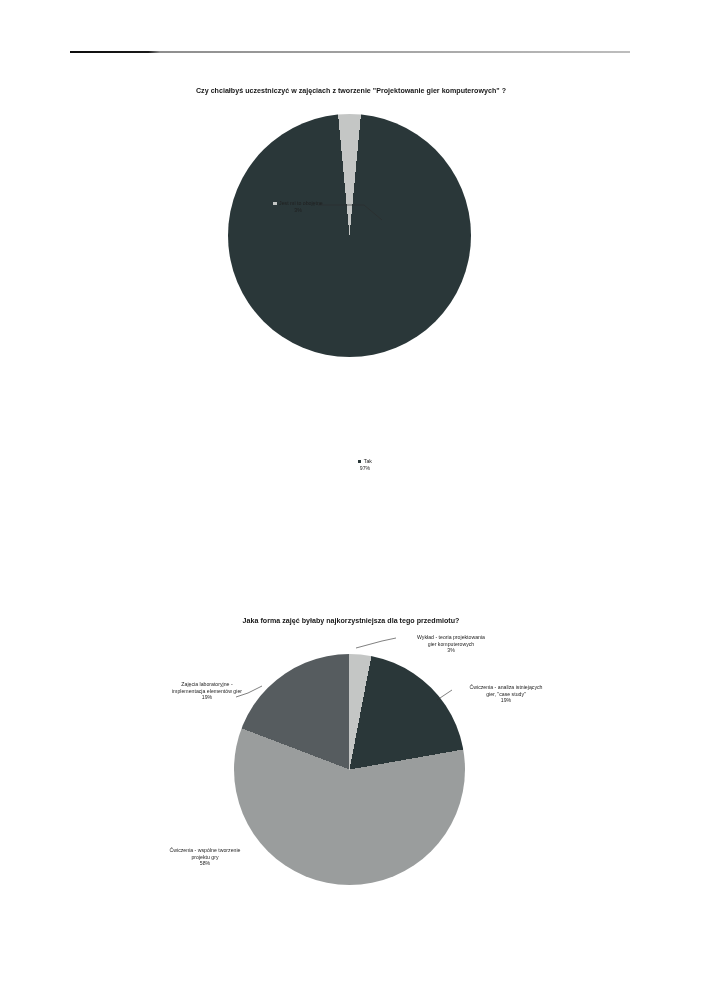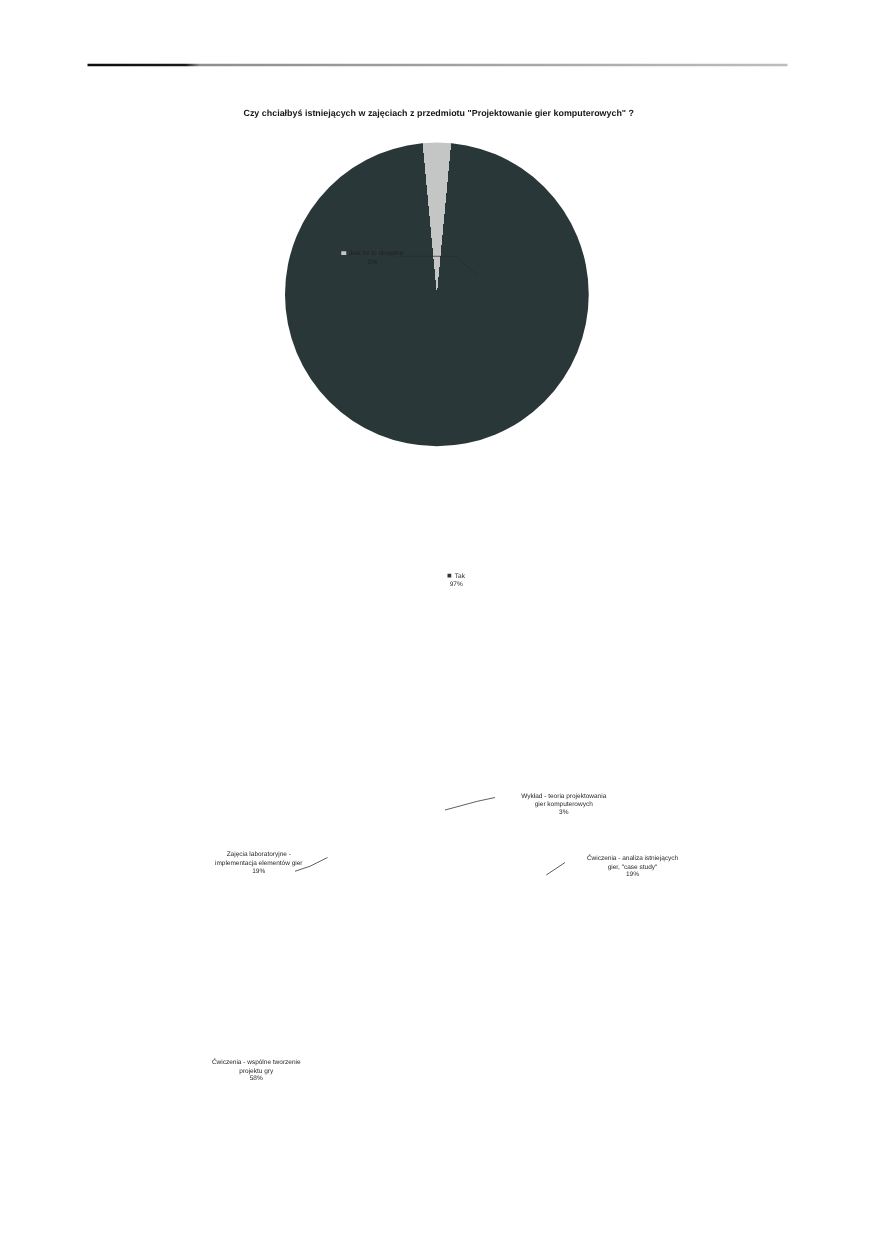--- a/index.html
+++ b/index.html
@@ -150,21 +150,21 @@
 </style>
 </head>
 <body>
 
 <div class="page">
 
   <div class="header-rule"></div>
 
   <div class="chart-block" id="chart1">
 
-    <div class="chart-title">Czy chciałbyś istniejących w zajęciach z przedmiotu "Projektowanie gier komputerowych" ?</div>
+    <div class="chart-title">Czy chciałbyś uczestniczyć w zajęciach z tworzenie "Projektowanie gier komputerowych" ?</div>
 
     <div class="pie-area">
 
       <div class="pie" id="pie1" style="background: conic-gradient(from -5.4deg, rgb(196, 198, 197) 0deg, rgb(196, 198, 197) 10.8deg, rgb(42, 55, 57) 10.8deg, rgb(42, 55, 57) 360deg);"></div>
 
       <svg class="leader" id="c1-leader">
         <line x1="0" y1="3" x2="46" y2="3"></line>
         <line x1="46" y1="3" x2="64" y2="18"></line>
       </svg>
 
@@ -174,20 +174,28 @@
       </div>
 
       <div class="dlabel center" id="c1-label-tak">
         <span><span class="marker" style="background:#2a3739"></span><span>Tak</span></span>
         <span class="pct">97%</span>
       </div>
 
     </div>
   </div>
 
+  <div class="chart-block" id="chart2">
+
+    <div class="chart-title">Jaka forma zajęć byłaby najkorzystniejsza dla tego przedmiotu?</div>
+
+    <div class="pie-area">
+      <div class="pie" id="pie2" style="background: conic-gradient(rgb(196, 198, 197) 0deg, rgb(196, 198, 197) 10.909deg, rgb(42, 55, 57) 10.909deg, rgb(42, 55, 57) 80deg, rgb(154, 157, 157) 80deg, rgb(154, 157, 157) 290.909deg, rgb(86, 92, 95) 290.909deg, rgb(86, 92, 95) 360deg);"></div>
+    </div>
+  </div>
 
   <svg class="leader-abs">
     <line x1="356" y1="648" x2="382" y2="641" stroke="#2b2b2b" stroke-width="0.6"></line>
     <line x1="382" y1="641" x2="396" y2="638" stroke="#2b2b2b" stroke-width="0.6"></line>
 
     <line x1="437" y1="700" x2="452" y2="690" stroke="#2b2b2b" stroke-width="0.6"></line>
 
     <line x1="262" y1="686" x2="248" y2="693" stroke="#2b2b2b" stroke-width="0.6"></line>
     <line x1="248" y1="693" x2="236" y2="697" stroke="#2b2b2b" stroke-width="0.6"></line>
   </svg>

